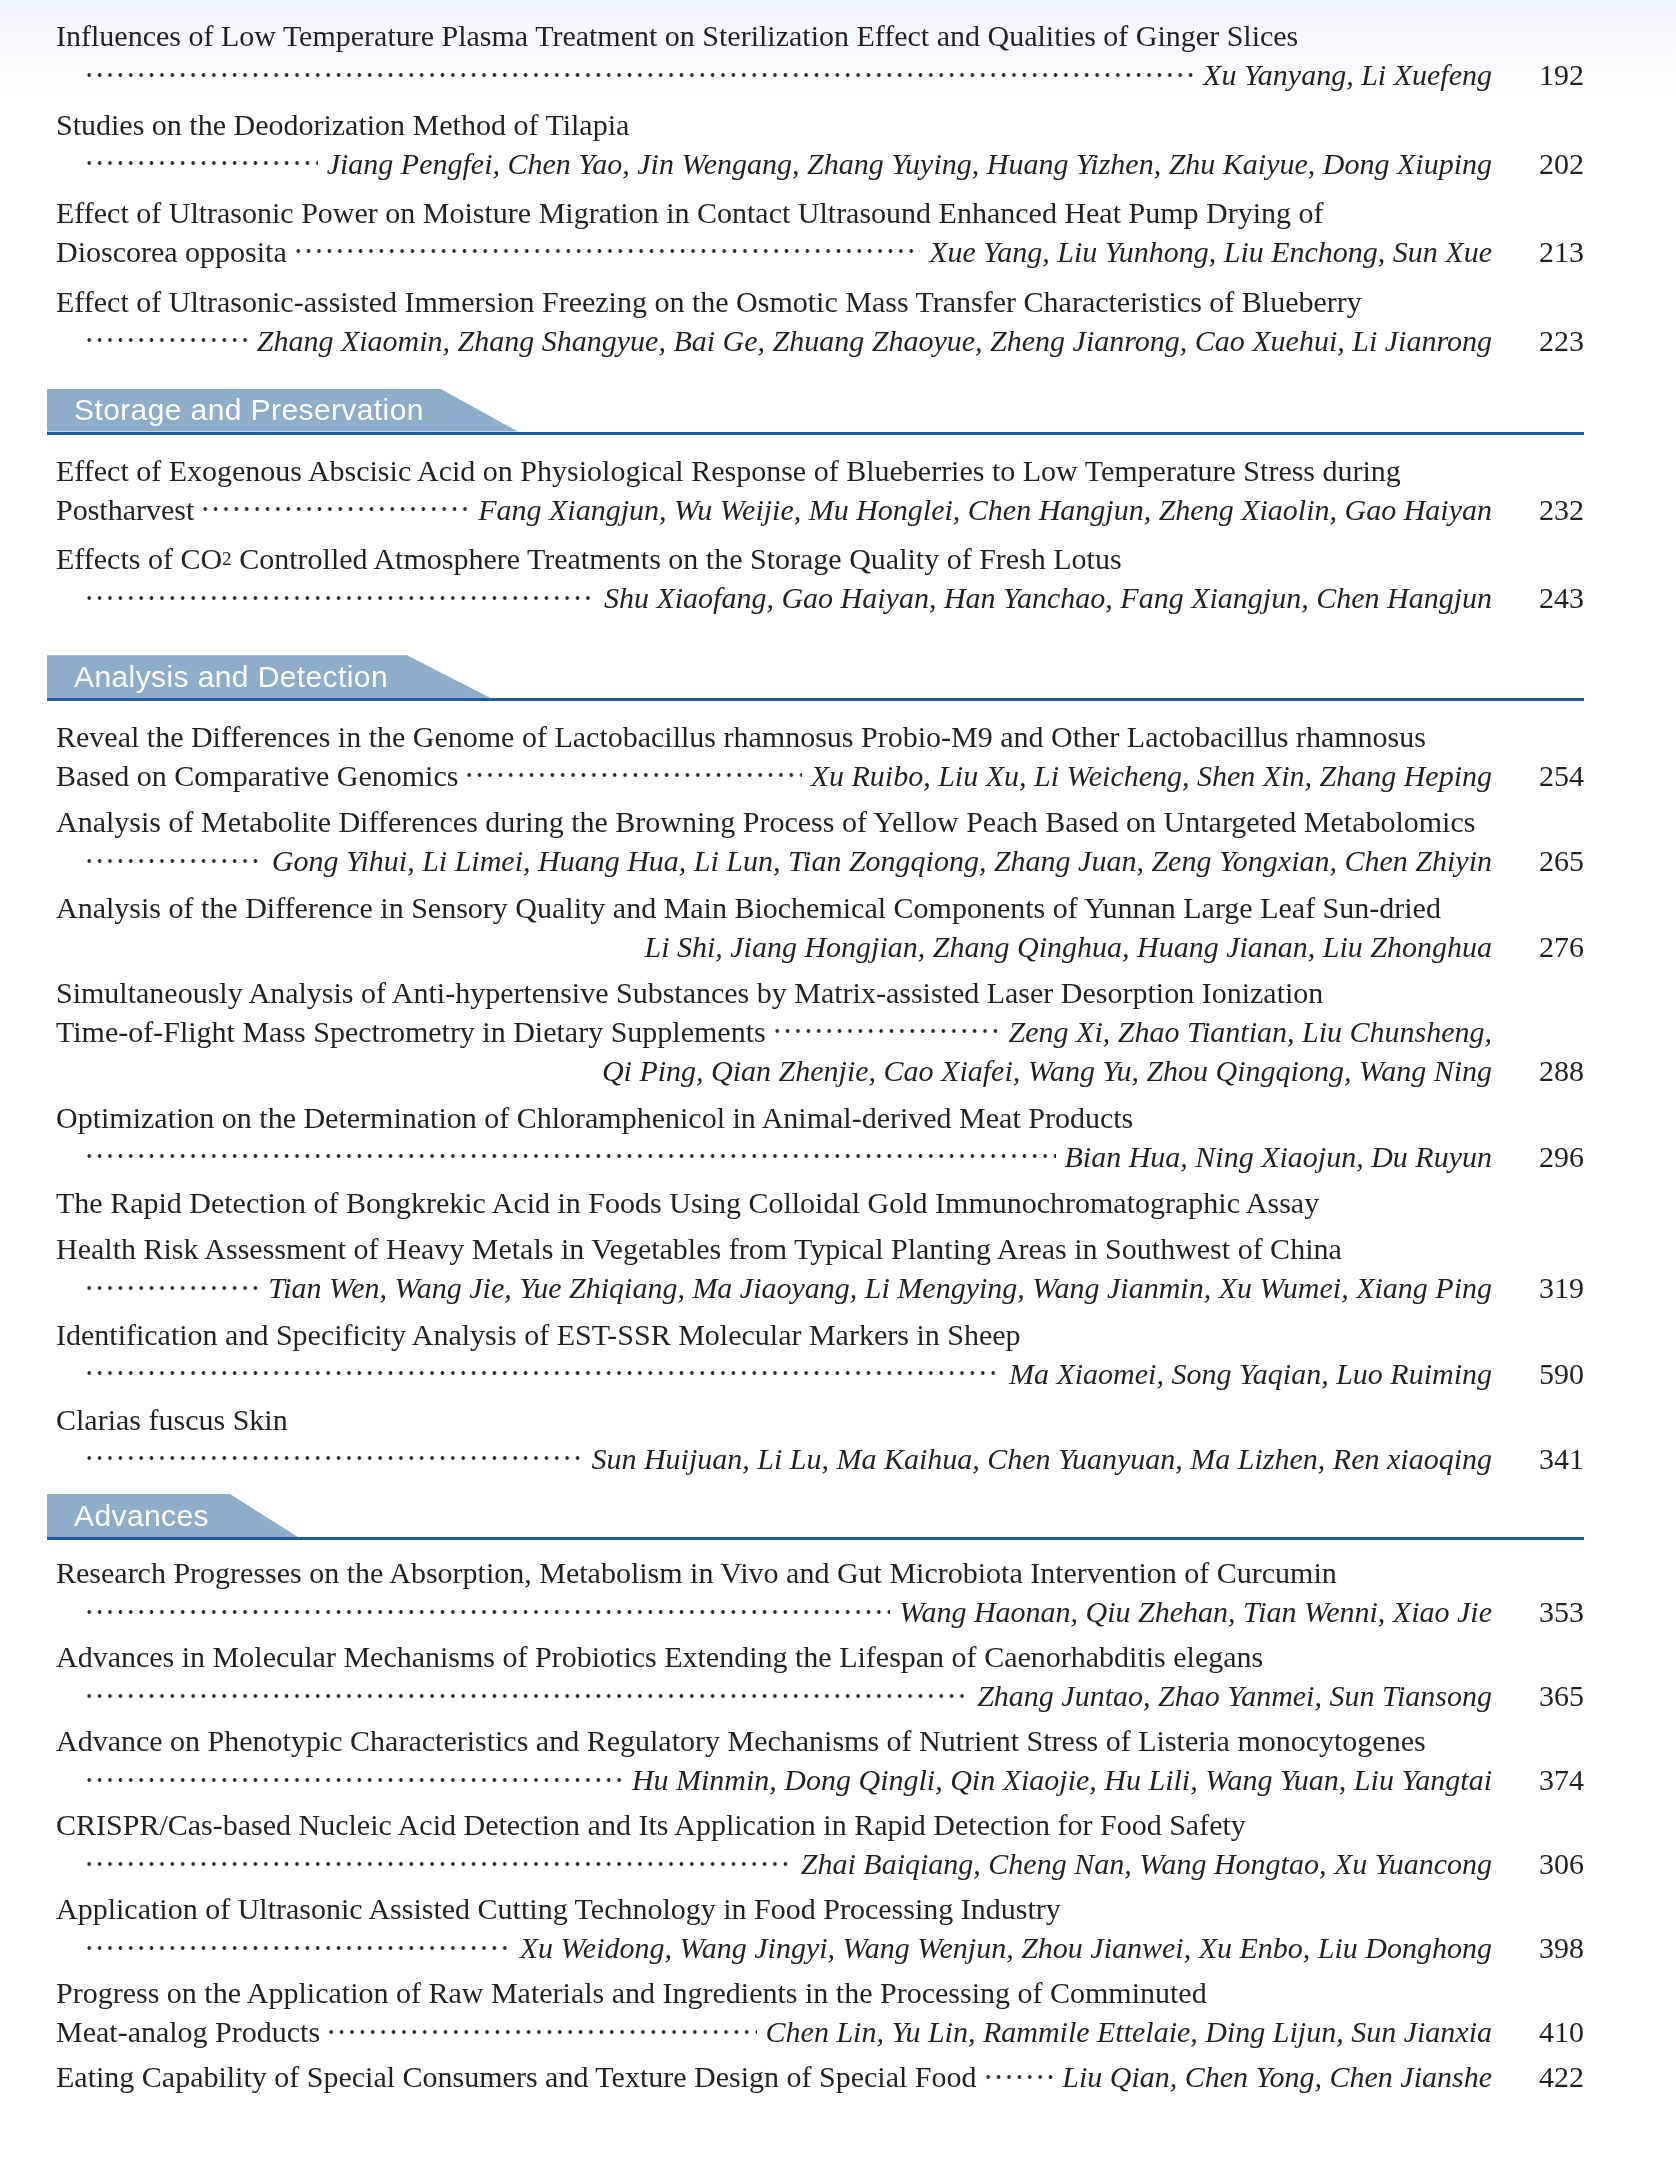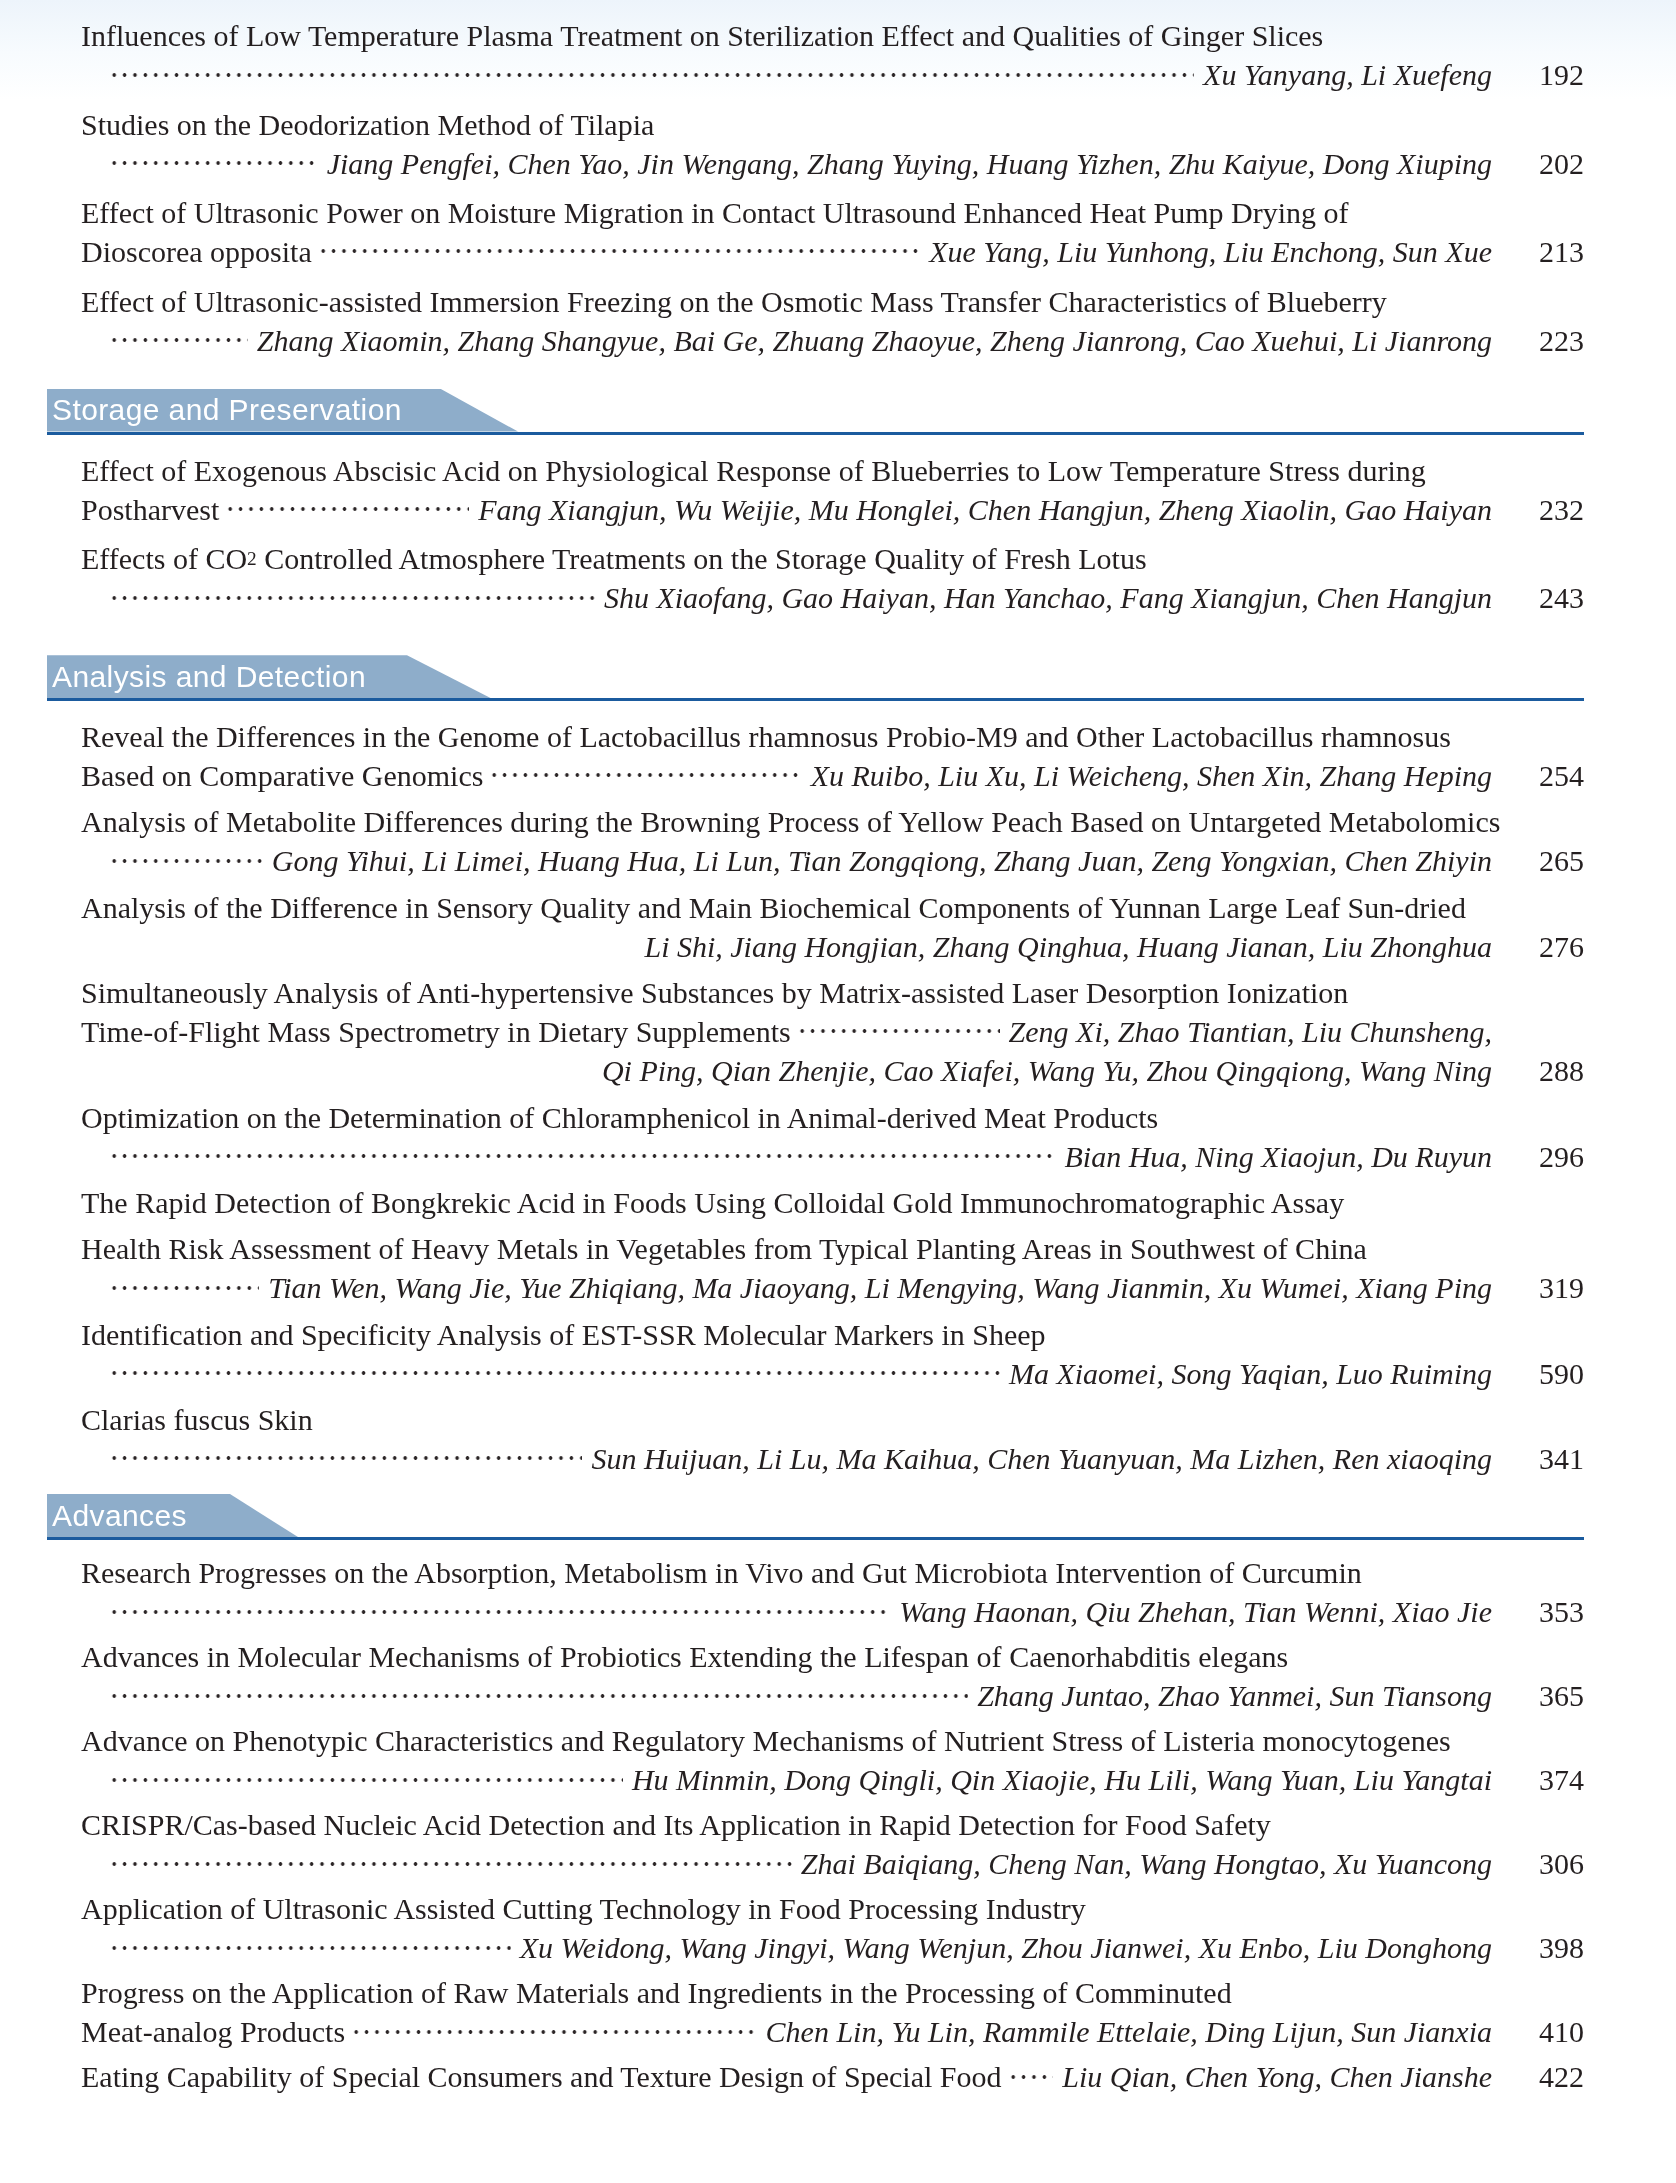--- a/index.html
+++ b/index.html
@@ -8,40 +8,40 @@
     background:linear-gradient(180deg,#edf4fb 0px,#f7fbfe 52px,#ffffff 100px,#ffffff 100%);
     font-family:"Liberation Serif","DejaVu Serif",serif;
     color:#241f20;
     padding:16.4px 93px 0 56px;
   }
   .entry{margin-bottom:10.4px;}
   .sec-analysis .entry{margin-bottom:7.4px;}
   .sec-advances .entry{margin-bottom:6px;}
   .line{
     display:flex;align-items:stretch;white-space:pre;
-    font-size:30px;line-height:39px;overflow:hidden;margin-left:25px;
+    font-size:30px;line-height:39px;overflow:hidden;
   }
   .line.right{justify-content:flex-end;}
   .t{flex-shrink:0;}
   .it{}
   .sub{flex-shrink:0;vertical-align:sub;font-size:19.3px;line-height:39px;align-self:flex-end;}
   .au{flex-shrink:0;font-style:italic;}
   .pg{flex-shrink:0;min-width:71px;margin-left:21px;text-align:right;}
   .lead{
     flex:1 1 auto;min-width:0;margin:0 9px 0 6px;
     background:radial-gradient(circle,#2a2425 1.6px,rgba(0,0,0,0) 2.1px) left center / 10.4px 10.4px repeat-x;
   }
   .lead.ind{margin-left:28px;flex-grow:1;}
   .banner{
     height:43px;margin-left:-9px;background:#8eadca;
     clip-path:polygon(0 0,calc(100% - var(--slant)) 0,100% 100%,0 100%);
     display:flex;align-items:center;
     font-family:"Liberation Sans","DejaVu Sans",sans-serif;
     font-size:30px;color:#ffffff;letter-spacing:0.4px;
-    padding-left:5px;box-sizing:border-box;
+    padding-left:27px;box-sizing:border-box;
   }
   .banner-storage{width:471px;--slant:78px;margin-top:29px;}
   .banner-analysis{width:444px;--slant:84px;margin-top:38px;}
   .banner-advances{width:251px;--slant:68px;margin-top:16px;}
   .rule{
     height:3px;margin-left:-9px;width:calc(100% + 9px);
     background:#1b5b9e;
   }
   .rule-storage{margin-bottom:16.4px;}
   .rule-analysis{margin-bottom:15.6px;}

